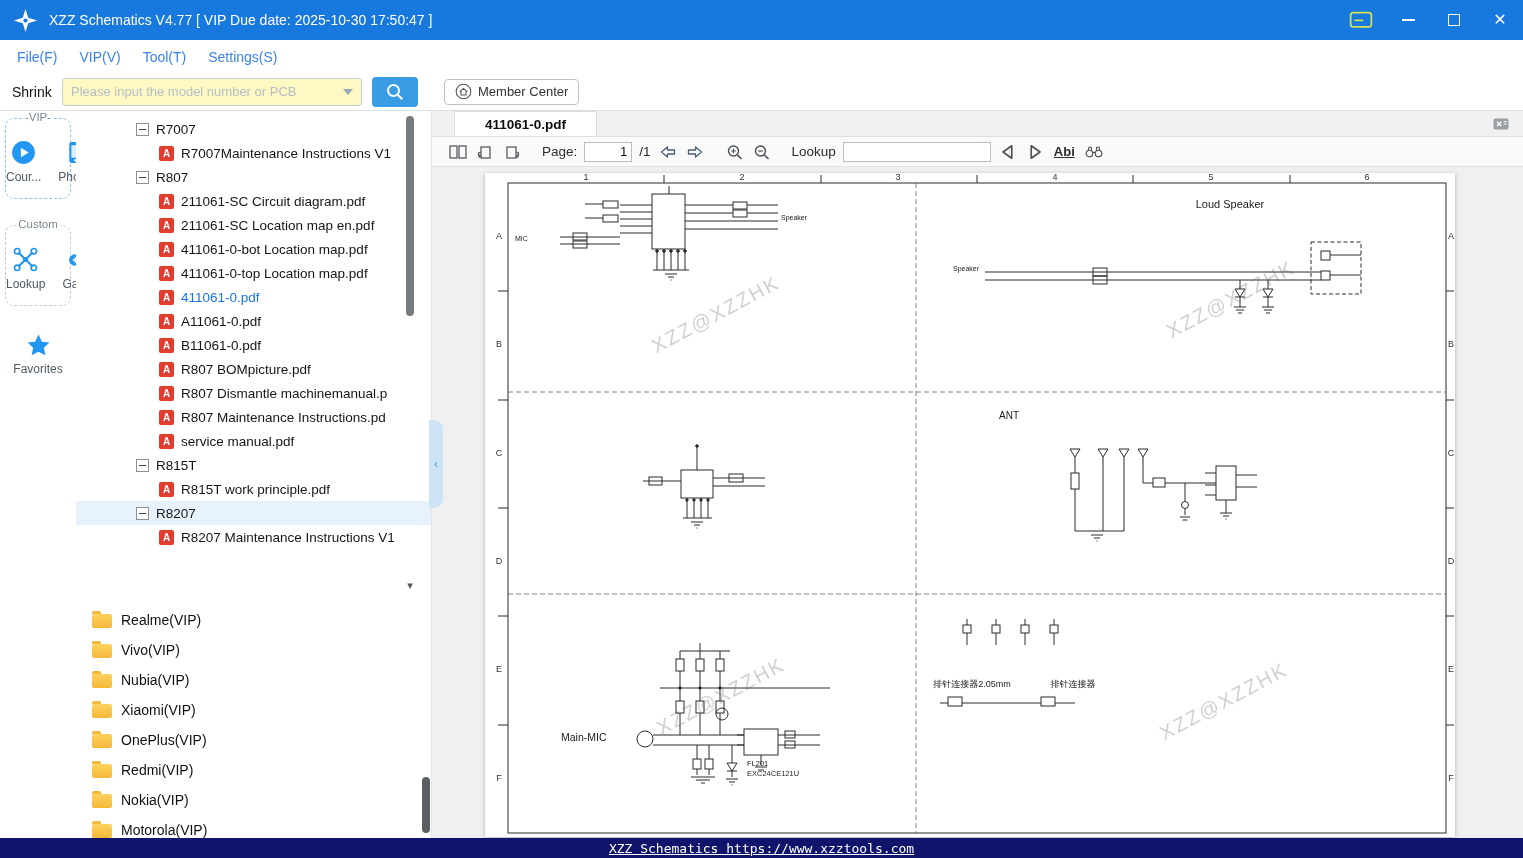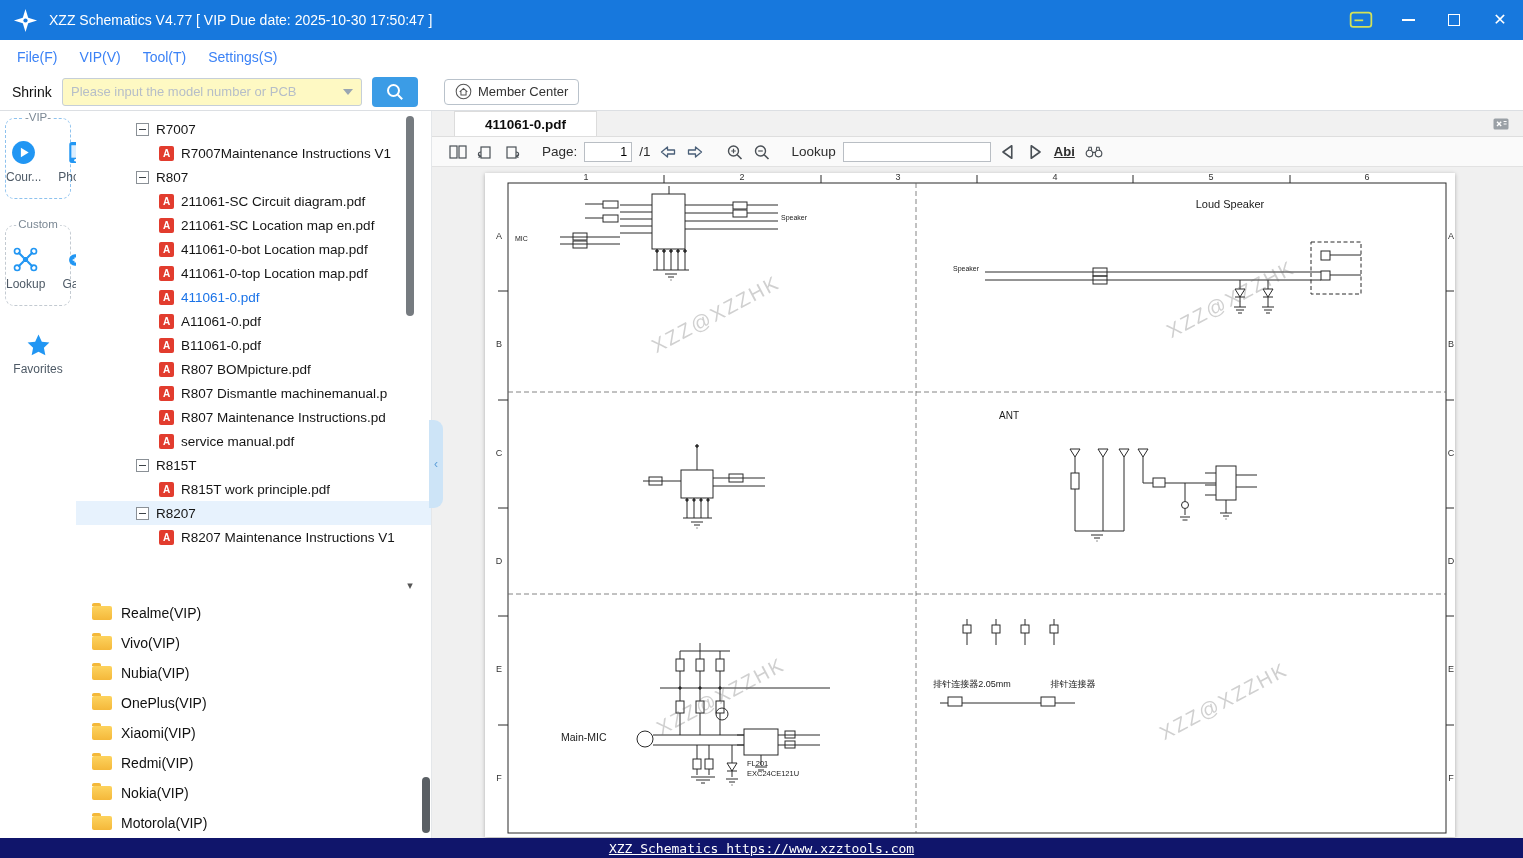--- a/index.html
+++ b/index.html
@@ -52,21 +52,21 @@
   .tree-row { height:24px; display:flex; align-items:center; font-size:13.5px; color:#151515; white-space:nowrap; overflow:hidden; }
   .tree-row.group { padding-left:60px; }
   .tree-row.pdf  { padding-left:83px; }
   .tree-row.hl { background:#e7f2fd; }
   .tree-row.selected .lbl { color:#1a73e8; }
   .minus-box { width:13px; height:13px; border:1px solid #8a9096; background:#fff; position:relative; margin-right:7px; flex:none; }
   .minus-box::after { content:""; position:absolute; left:2px; right:2px; top:5px; border-top:1px solid #3c4247; }
   .pdf-ico { width:15px; height:15px; background:#e23c2e; border-radius:2px; color:#fff; font-size:10px; font-weight:bold; display:flex; align-items:center; justify-content:center; margin-right:7px; flex:none; }
   .pdf-ico::after { content:"A"; }
   .folder-list { height:240px; background:#fff; }
-  .folder-row { height:30px; display:flex; align-items:center; padding-left:16px; font-size:14px; color:#111; }
+  .folder-row { height:30px; display:flex; align-items:flex-end; padding-left:16px; font-size:14px; color:#111; }
   .folder-ico { width:20px; height:14px; background:linear-gradient(#fdd35e,#f4b83a); border-radius:2px; position:relative; margin-right:9px; flex:none; }
   .folder-ico::before { content:""; position:absolute; top:-3px; left:0; width:9px; height:3px; background:#f4b83a; border-radius:2px 2px 0 0; }
   .tree-vscroll { position:absolute; right:17px; top:5px; width:8px; height:200px; background:#767b80; border-radius:4px; }
   .tree-chevron { position:absolute; right:13px; top:468px; width:16px; text-align:center; font-size:11px; color:#555; }
   .panel-vscroll { position:absolute; right:1px; bottom:5px; width:8px; height:56px; background:#5a5f64; border-radius:4px; }
 
   
   .viewer { flex:1; display:flex; flex-direction:column; background:#f1f1f1; position:relative; min-width:0; }
   .collapse-handle { position:absolute; left:-3px; top:309px; width:14px; height:88px; background:#cde4f7; border-radius:0 9px 9px 0; display:flex; align-items:center; justify-content:center; color:#5f9fd8; font-size:12px; z-index:6; }
   .tabstrip { height:26px; background:#f1f1f1; border-bottom:1px solid #dedede; display:flex; align-items:flex-end; position:relative; }
@@ -302,25 +302,25 @@
       <div class="folder-row">
           <span class="folder-ico"></span>
           <span>Vivo(VIP)</span>
         </div>
       <div class="folder-row">
           <span class="folder-ico"></span>
           <span>Nubia(VIP)</span>
         </div>
       <div class="folder-row">
           <span class="folder-ico"></span>
+          <span>Xiaomi(VIP)</span>
+        </div>
+      <div class="folder-row">
+          <span class="folder-ico"></span>
           <span>OnePlus(VIP)</span>
-        </div>
-      <div class="folder-row">
-          <span class="folder-ico"></span>
-          <span>Xiaomi(VIP)</span>
         </div>
       <div class="folder-row">
           <span class="folder-ico"></span>
           <span>Redmi(VIP)</span>
         </div>
       <div class="folder-row">
           <span class="folder-ico"></span>
           <span>Nokia(VIP)</span>
         </div>
       <div class="folder-row">

